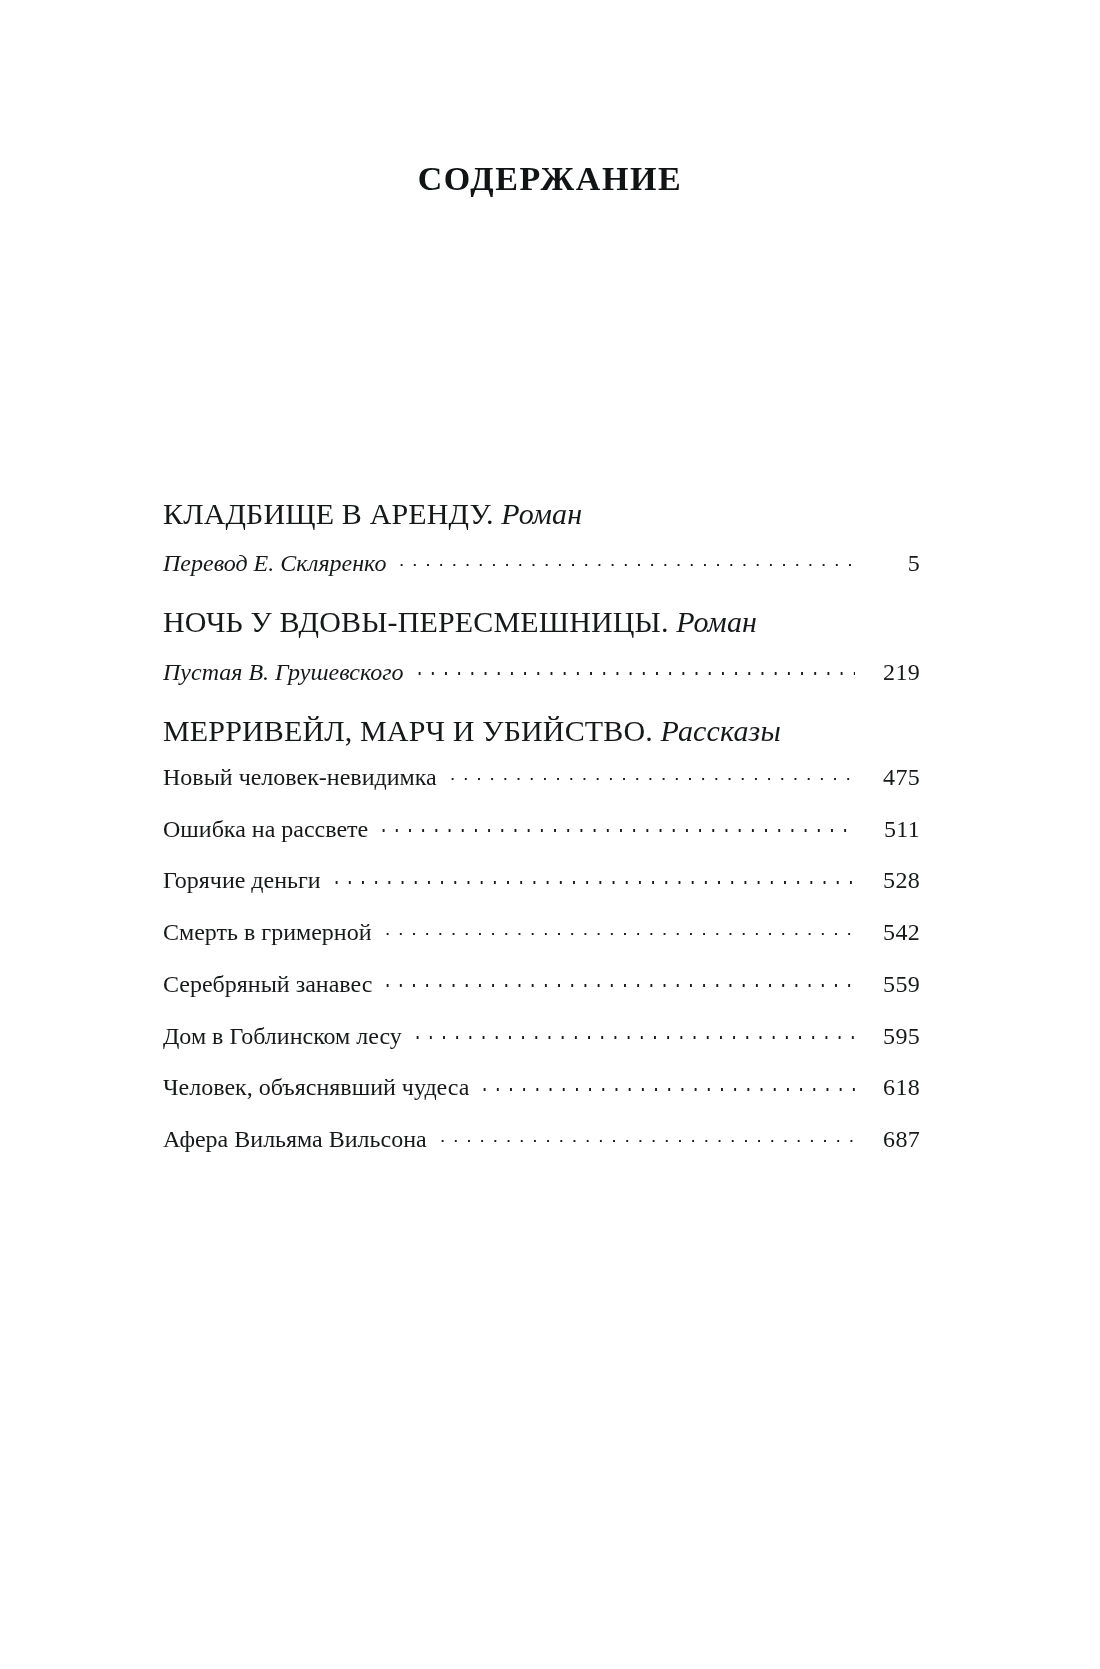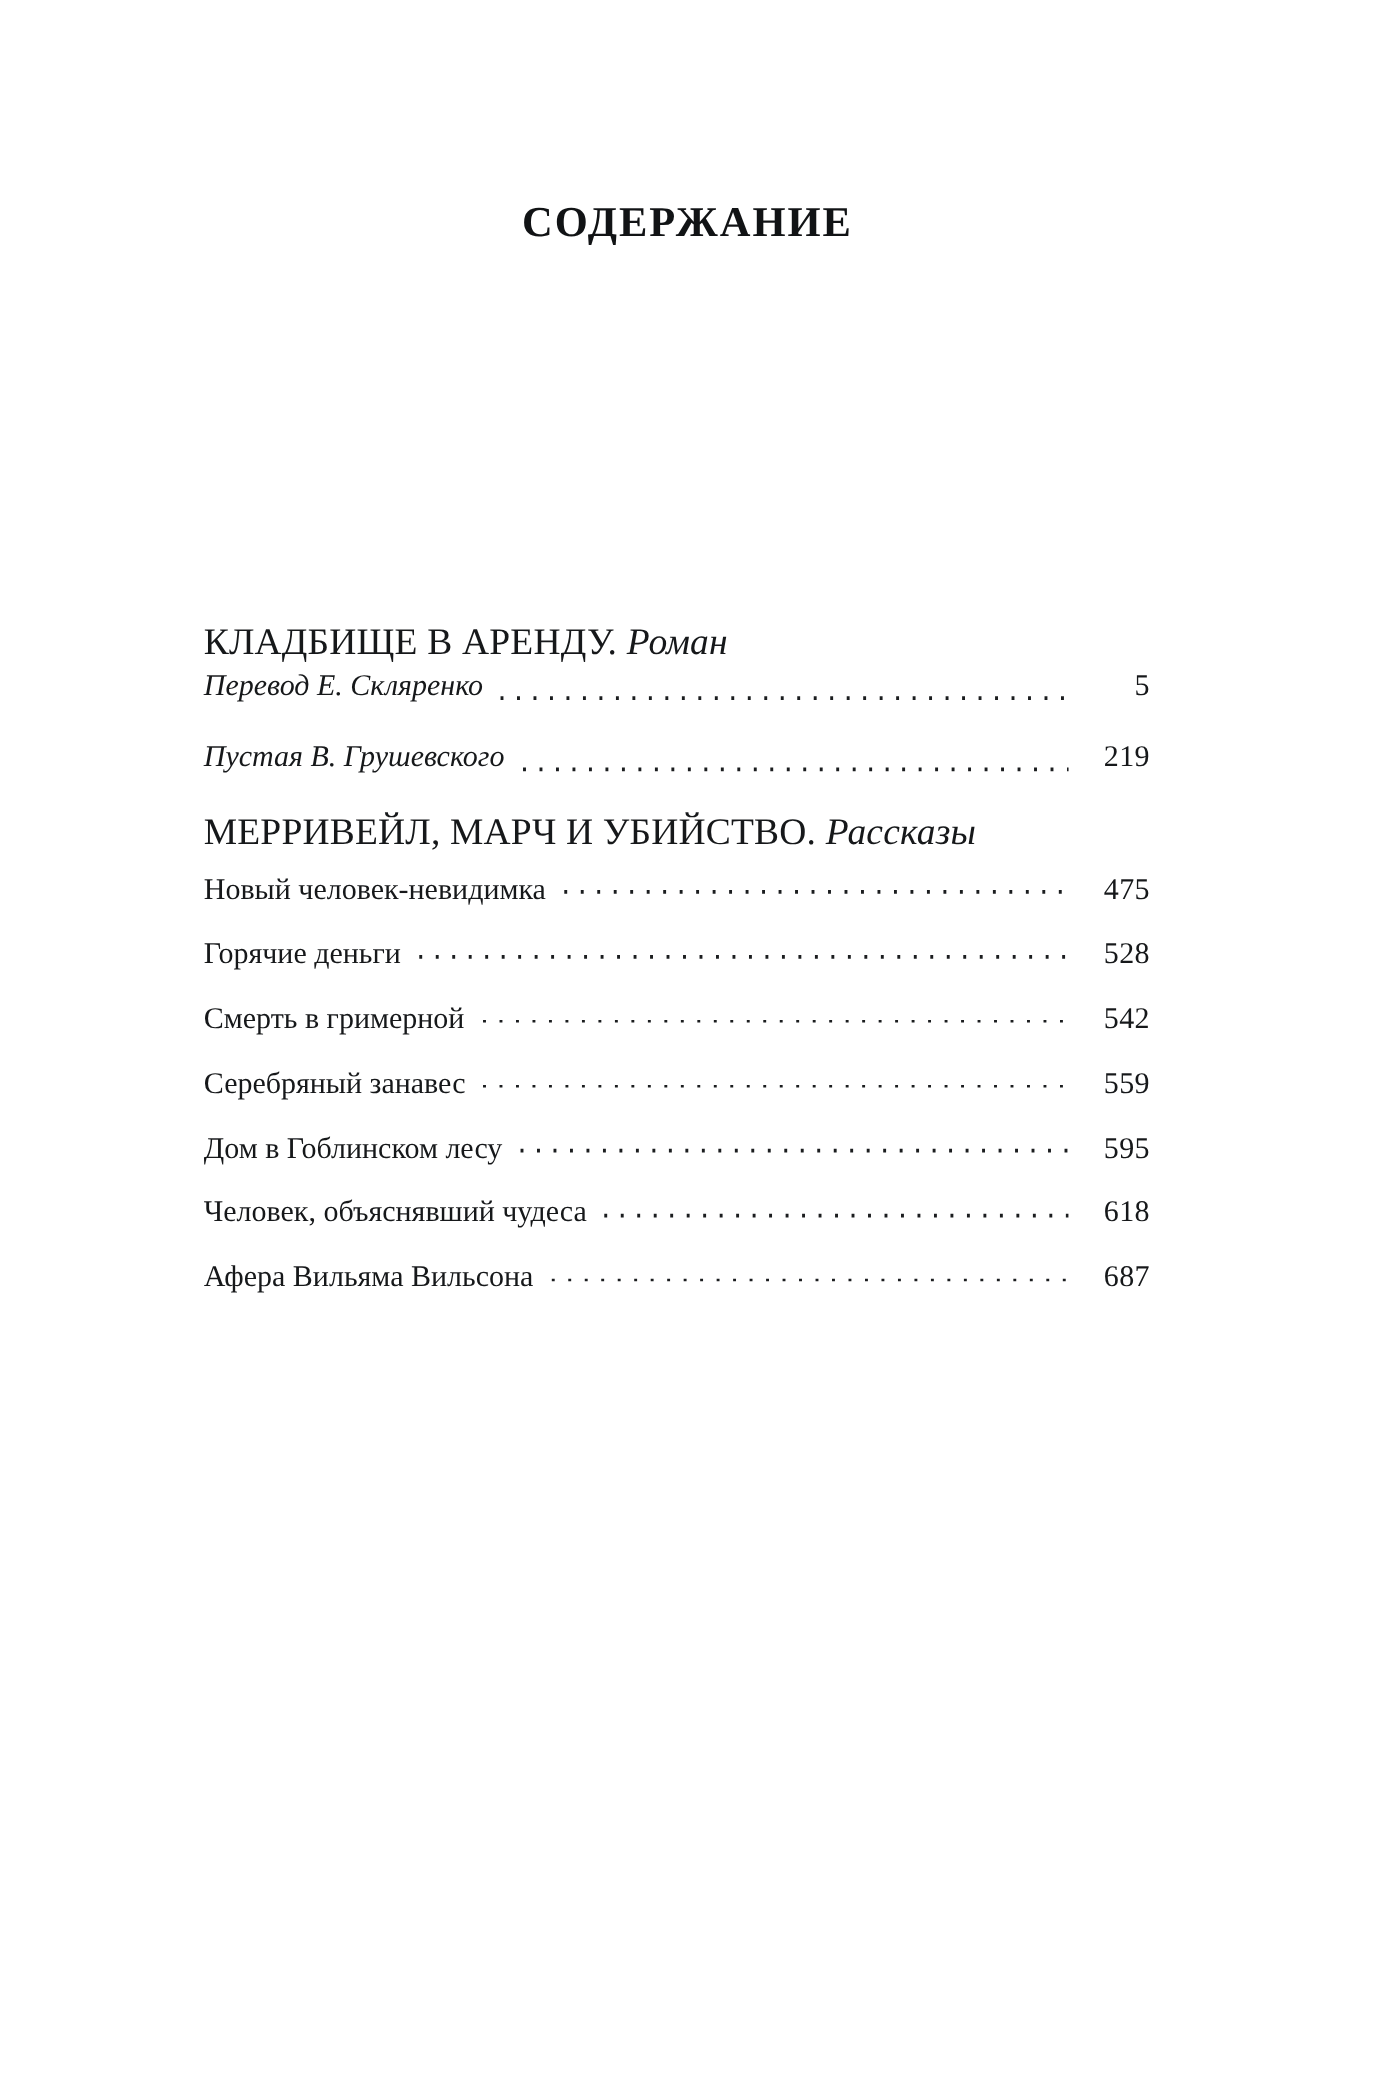--- a/index.html
+++ b/index.html
@@ -57,24 +57,24 @@
     letter-spacing: 0.15px;
     white-space: nowrap;
   }
 
   .work-title .kind {
     font-style: italic;
   }
 
   .work-sub {
     display: flex;
-    align-items: flex-end;
+    align-items: flex-start;
     font-size: 24px;
     line-height: 1.3;
-    margin-top: 3px;
+    margin-top: 17px;
   }
 
   .work-sub .translator {
     font-style: italic;
     white-space: nowrap;
     flex: 0 0 auto;
   }
 
   
   .story-list {
@@ -143,20 +143,24 @@
         <span class="kind">Роман</span>
       </div>
       <div class="work-sub">
         <span class="translator">Перевод Е. Скляренко</span>
         <span class="leader"></span>
         <span class="pageno">5</span>
       </div>
     </div>
 
     <div class="work">
+      <div class="work-title">
+        <span>НОЧЬ У ВДОВЫ-ПЕРЕСМЕШНИЦЫ.</span>
+        <span class="kind">Роман</span>
+      </div>
       <div class="work-sub">
         <span class="translator">Пустая В. Грушевского</span>
         <span class="leader"></span>
         <span class="pageno">219</span>
       </div>
     </div>
 
     <div class="work" style="margin-bottom:14px;">
       <div class="work-title">
         <span>МЕРРИВЕЙЛ, МАРЧ И УБИЙСТВО.</span>
@@ -166,20 +170,25 @@
 
     <div class="story-list">
 
       <div class="story">
         <span class="label">Новый человек-невидимка</span>
         <span class="leader"></span>
         <span class="pageno">475</span>
       </div>
 
 
+      <div class="story">
+        <span class="label">Ошибка на рассвете</span>
+        <span class="leader"></span>
+        <span class="pageno">511</span>
+      </div>
 
       <div class="story">
         <span class="label">Горячие деньги</span>
         <span class="leader"></span>
         <span class="pageno">528</span>
       </div>
 
       <div class="story">
         <span class="label">Смерть в гримерной</span>
         <span class="leader"></span>

